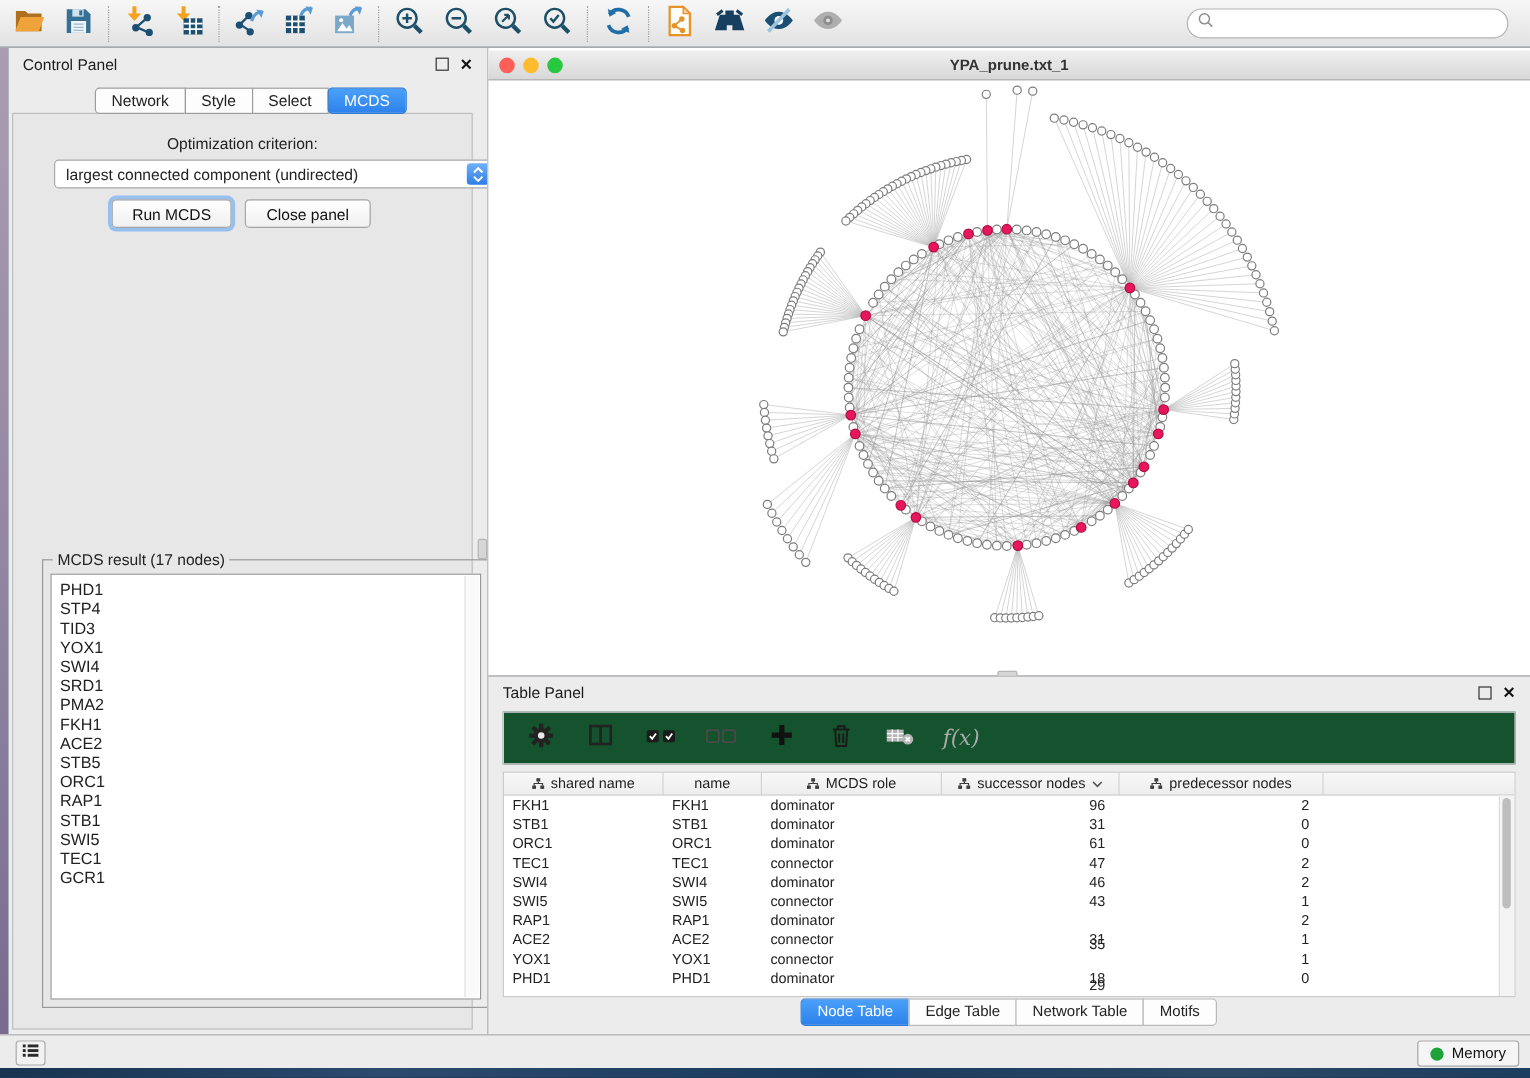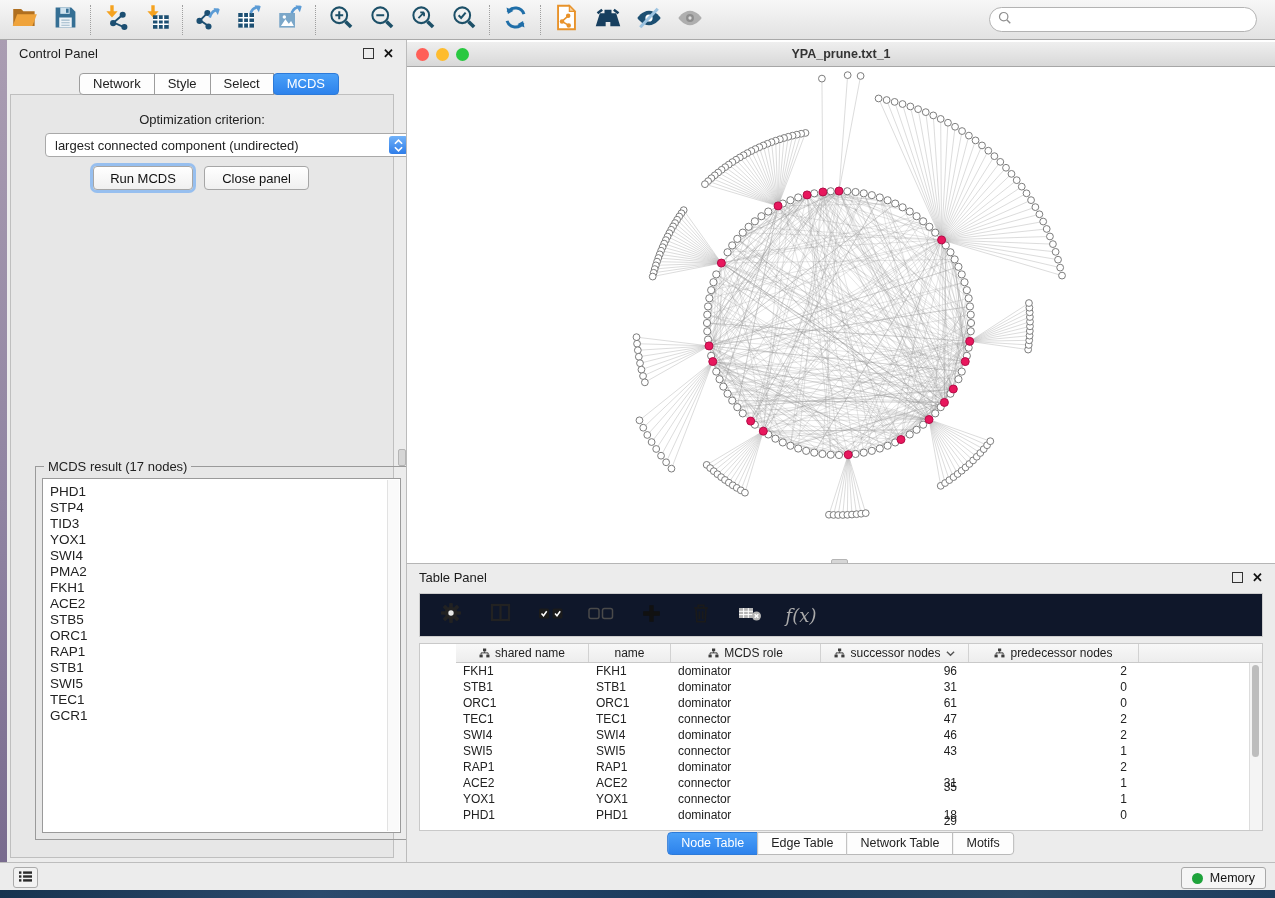--- a/index.html
+++ b/index.html
@@ -58,24 +58,24 @@
   
   #network-panel{left:406px;top:40px;width:869px;height:523px;background:#fff;border-left:1px solid #bbb;box-sizing:border-box;}
   #net-titlebar{position:absolute;left:0;top:2px;width:100%;height:25px;background:linear-gradient(#efefef,#d8d8d8);
                 border-bottom:1px solid #a6a6a6;box-sizing:border-box;}
   .light{position:absolute;top:6px;width:13px;height:13px;border-radius:50%;}
   #net-title{position:absolute;top:0;left:0;width:100%;height:25px;line-height:25px;text-align:center;font-size:12.5px;font-weight:700;color:#333;}
   #net-svg{position:absolute;left:0;top:27px;}
 
   
   #table-panel{left:406px;top:563px;width:869px;height:299px;background:#ececec;border-left:1px solid #bbb;border-top:1px solid #b5b5b5;box-sizing:border-box;}
-  #tp-toolbar{position:absolute;left:12px;top:29px;width:844px;height:44px;background:#0f172a;border:1px solid #cdcdcd;
+  #tp-toolbar{position:absolute;left:12px;top:29px;width:844px;height:44px;background:#14532d;border:1px solid #cdcdcd;
               box-sizing:border-box;display:flex;align-items:center;padding-left:12px;gap:12px;}
   .tp-btn{width:38px;height:36px;display:flex;align-items:center;justify-content:center;flex:0 0 auto;}
-  #tp-table{position:absolute;left:12px;top:79px;width:844px;height:188px;background:#fff;border:1px solid #c9c9c9;box-sizing:border-box;overflow:hidden;padding-left:36px;}
+  #tp-table{position:absolute;left:12px;top:79px;width:844px;height:188px;background:#fff;border:1px solid #c9c9c9;box-sizing:border-box;overflow:hidden;}
   #tp-headrow{display:flex;height:19px;background:linear-gradient(#f8f8f8,#ededed);border-bottom:1px solid #c9c9c9;box-sizing:border-box;}
   .th{display:flex;align-items:center;justify-content:center;gap:5px;font-size:12px;border-right:1px solid #d2d2d2;box-sizing:border-box;height:100%;}
   .tr{display:flex;height:16px;align-items:center;}
   .td{font-size:12px;box-sizing:border-box;white-space:nowrap;overflow:hidden;}
   .td.left{padding-left:7px;text-align:left;}
   .td.right{padding-right:12px;text-align:right;}
   #tp-scroll{position:absolute;right:0;top:19px;bottom:0;width:12px;background:#f4f4f4;border-left:1px solid #ddd;}
   #tp-thumb{position:absolute;top:2px;left:2px;width:7px;height:92px;background:#bdbdbd;border-radius:4px;}
   #tp-tabs{position:absolute;bottom:7px;left:50%;transform:translateX(-50%);display:flex;}
   .tp-tab{height:21px;line-height:21px;padding:0 13px;font-size:12.5px;background:#fdfdfd;border:1px solid #b9b9b9;margin-left:-1px;color:#222;}
@@ -288,20 +288,21 @@
     <div class="btn" id="closepanel-btn">Close panel</div>
     <div id="mcds-group">
       <div id="mcds-legend">MCDS result (17 nodes)</div>
       <div id="mcds-list">
         <div id="mcds-items">
             <div>PHD1</div>
             <div>STP4</div>
             <div>TID3</div>
             <div>YOX1</div>
             <div>SWI4</div>
+            <div>SRD1</div>
             <div>PMA2</div>
             <div>FKH1</div>
             <div>ACE2</div>
             <div>STB5</div>
             <div>ORC1</div>
             <div>RAP1</div>
             <div>STB1</div>
             <div>SWI5</div>
             <div>TEC1</div>
             <div>GCR1</div>

